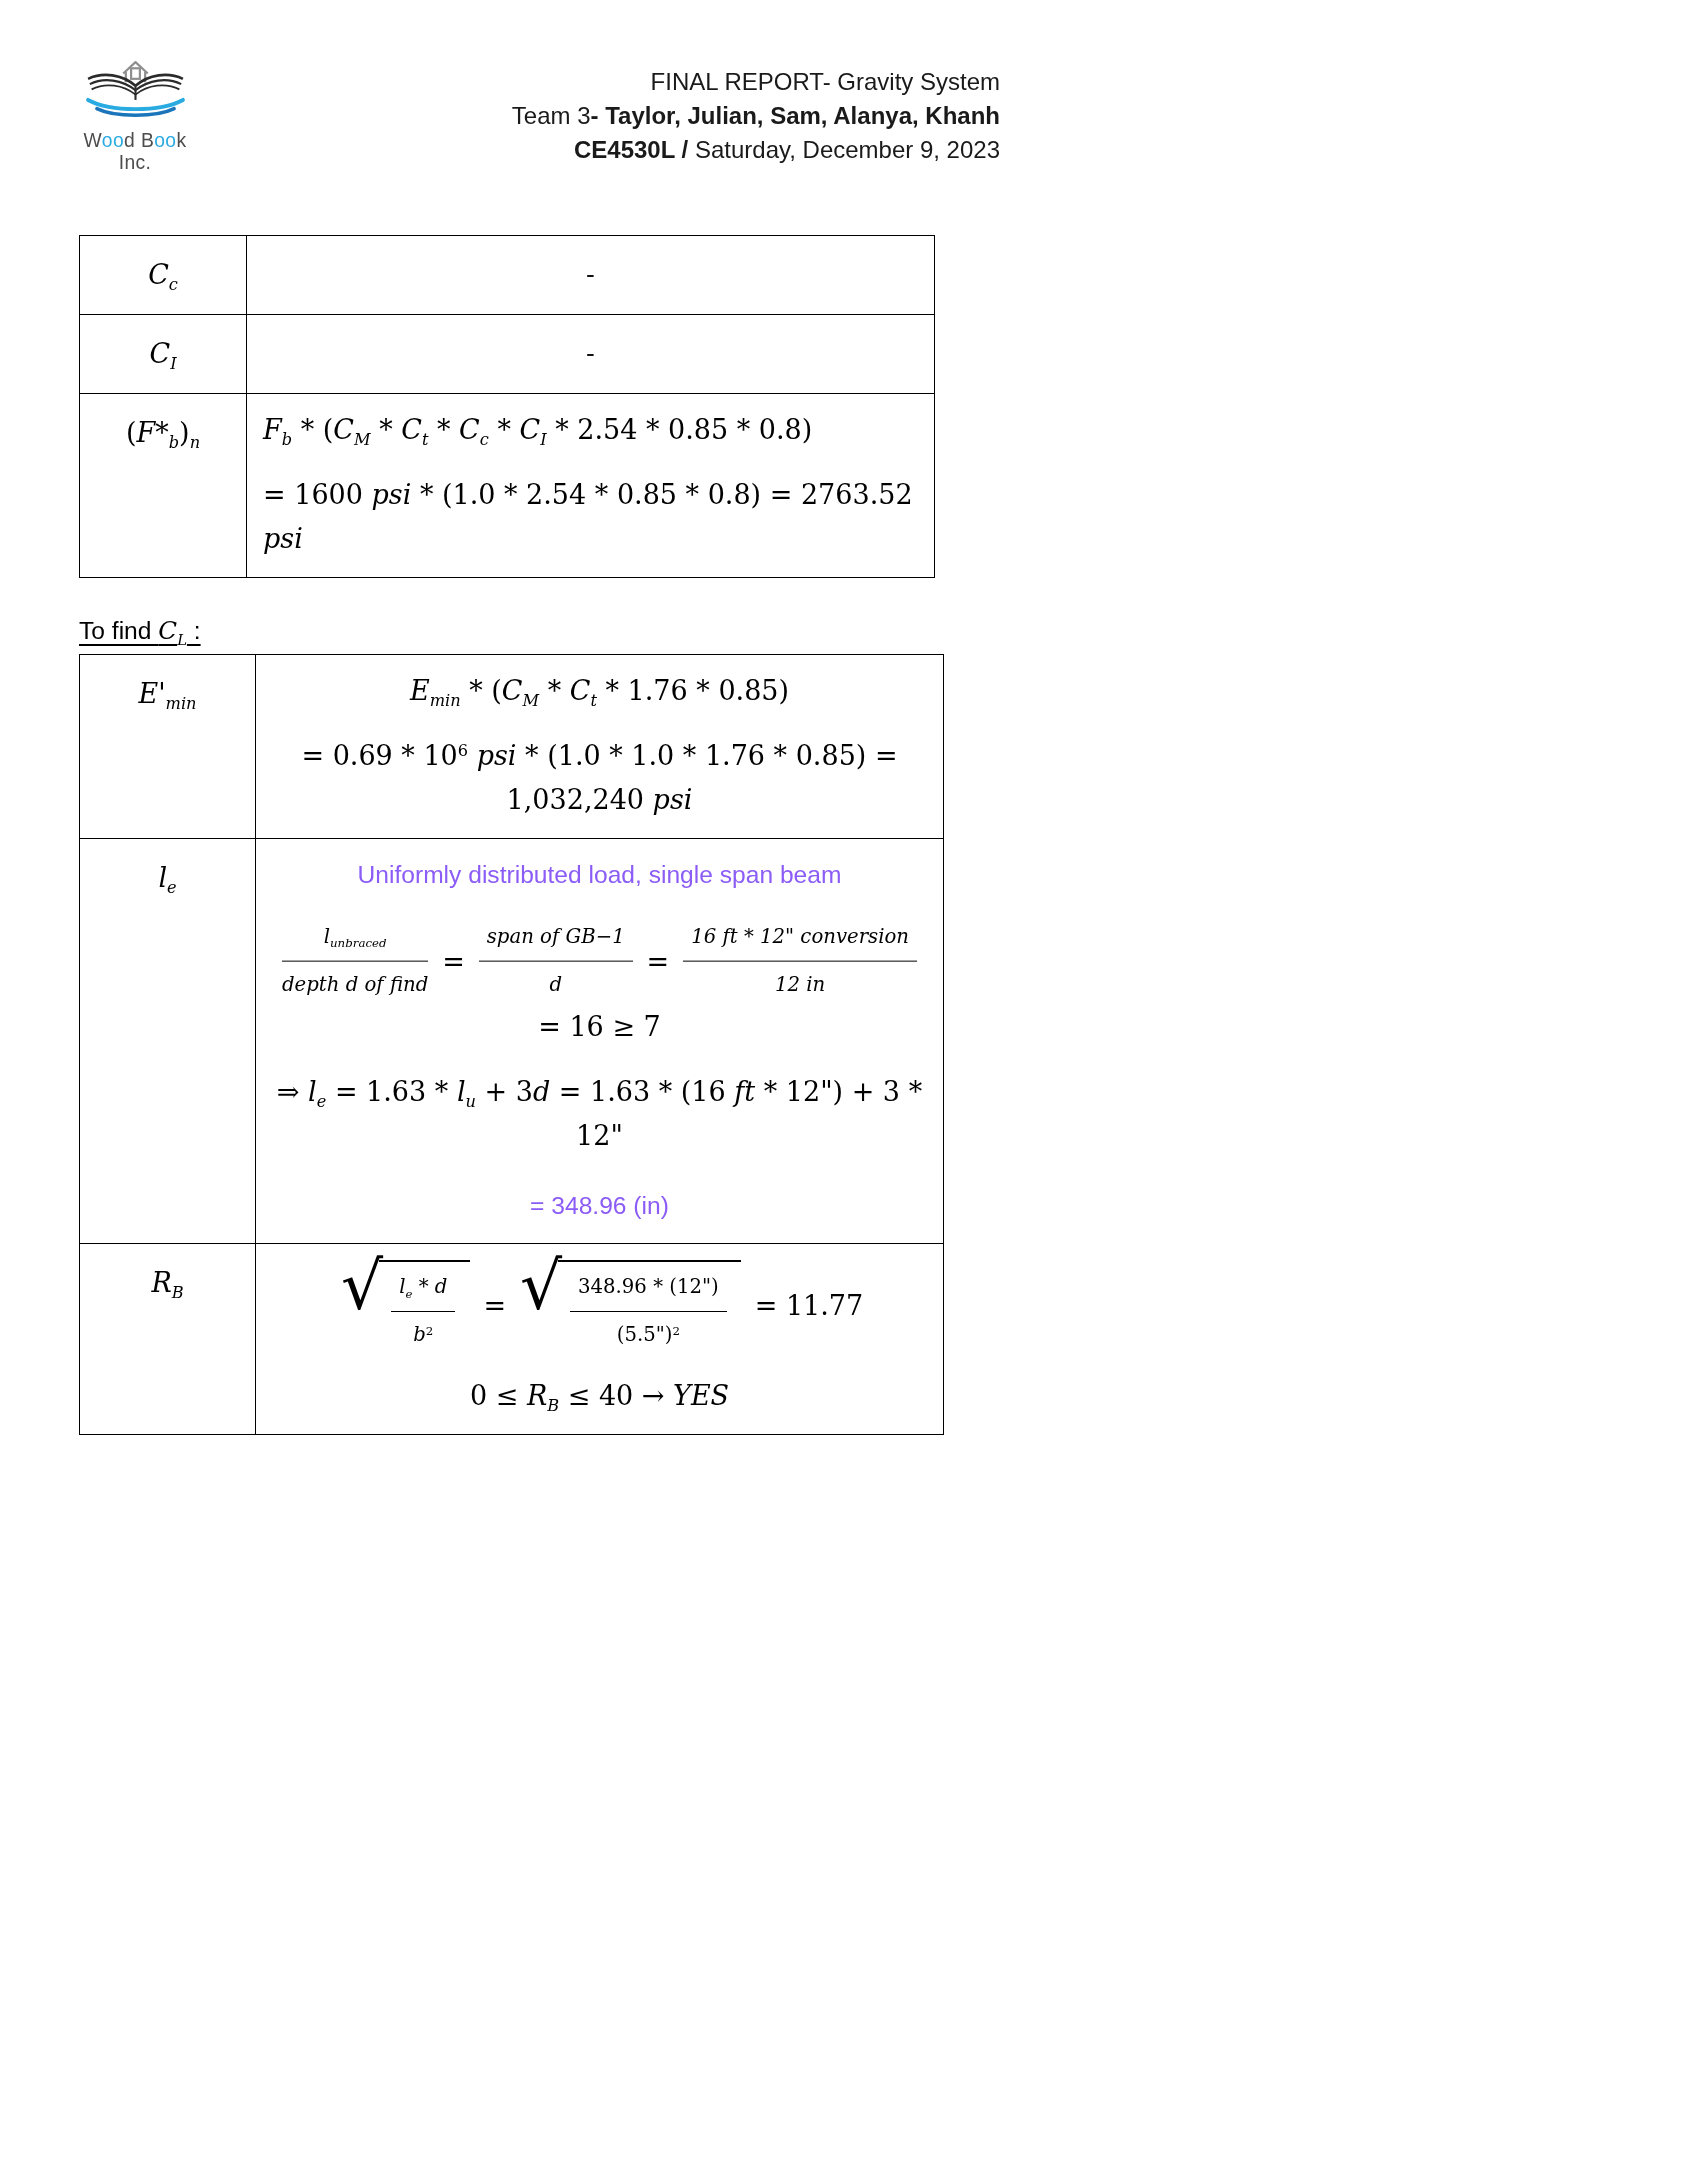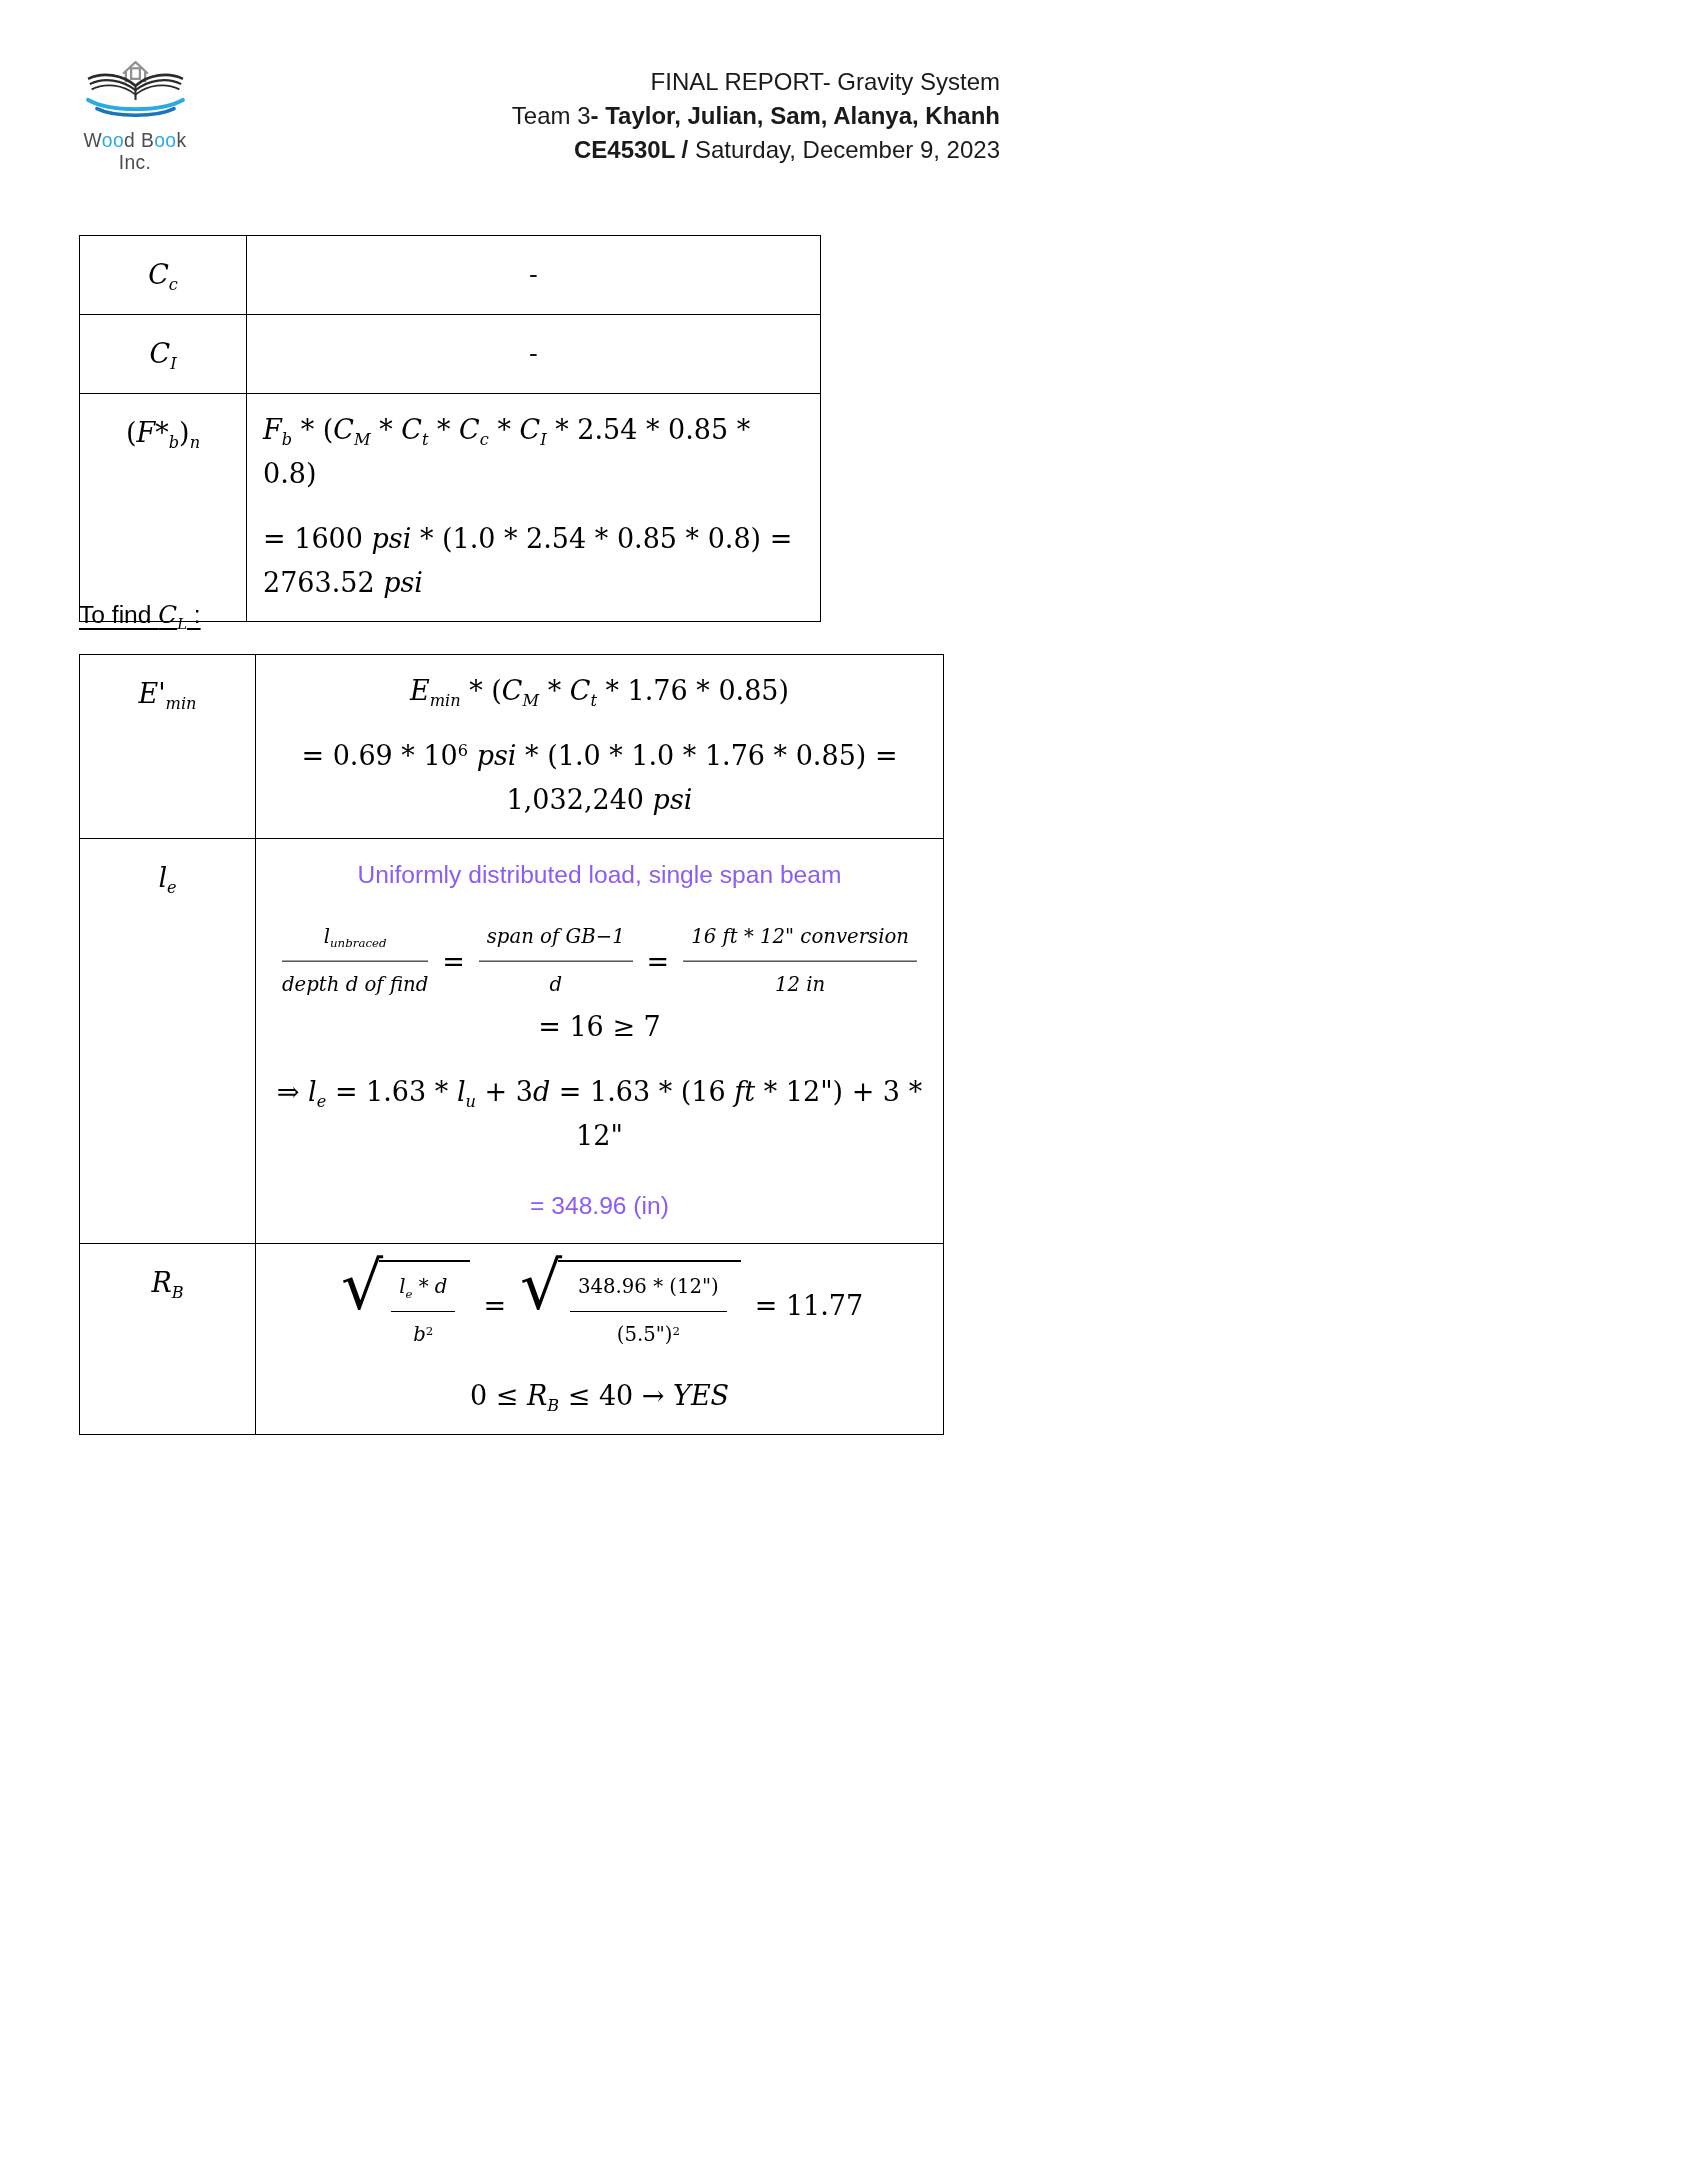--- a/index.html
+++ b/index.html
@@ -15,21 +15,21 @@
   .logo-text { font-size:19.3px; color:#4d4d4d; margin-top:1.8px; letter-spacing:0.4px; }
   .logo-text .accent { color:#29abe2; }
 
   .hdr { position:absolute; top:65px; right:685px; text-align:right;
          font-size:24px; line-height:34px; color:#1a1a1a; }
   .hdr b { font-weight:bold; }
 
   
   .tbl { position:absolute; border-collapse:collapse; table-layout:fixed; background:#fff; }
   .tbl td { border:1.8px solid #000; vertical-align:top; }
-  .t1 { left:79px; top:235px; width:742px; }
+  .t1 { left:79px; top:235px; width:856px; }
   .t2 { left:79px; top:654px; width:865px; }
   .t1 tr.row-s { height:79px; }
   .t1 tr.row-l { height:138px; }
   .t2 tr.row-a { height:136px; }
   .t2 tr.row-b { height:263px; }
   .t2 tr.row-c { height:158px; }
 
   .lbl { text-align:center; padding-top:23px; }
   .val { padding:16px 19.3px 14px 19.3px; }
   .val.centered .line { text-align:center; }
@@ -53,21 +53,21 @@
           font-size:0.73em; margin:0 5.3px; transform:translateY(-0.12em); }
   .frac > .num { border-bottom:1.8px solid #000; padding:0 8px 3.5px 8px; }
   .frac > .den { padding-top:3.5px; }
 
   .sqrt { display:inline-flex; vertical-align:middle; margin:0 5.3px; align-items:flex-start; }
   .sqrt > .radical { font-size:2.45em; line-height:0.78; margin-right:-4.4px; font-style:normal; transform:translateY(0.02em); }
   .sqrt > .radicand { border-top:2.6px solid #000; padding:5.3px 8.8px 0 7px; display:inline-flex; align-items:center; }
   .sqrt .frac { transform:none; }
 
   
-  .tofind { position:absolute; left:79px; top:600px; }
+  .tofind { position:absolute; left:79px; top:616px; }
   .tofind .formula { text-decoration:underline; text-underline-offset:5.3px; }
 </style>
 </head>
 <body>
 
 <div class="page">
 
   <div class="logo">
     <svg width="123" height="72" viewBox="0 0 140 82">
 

